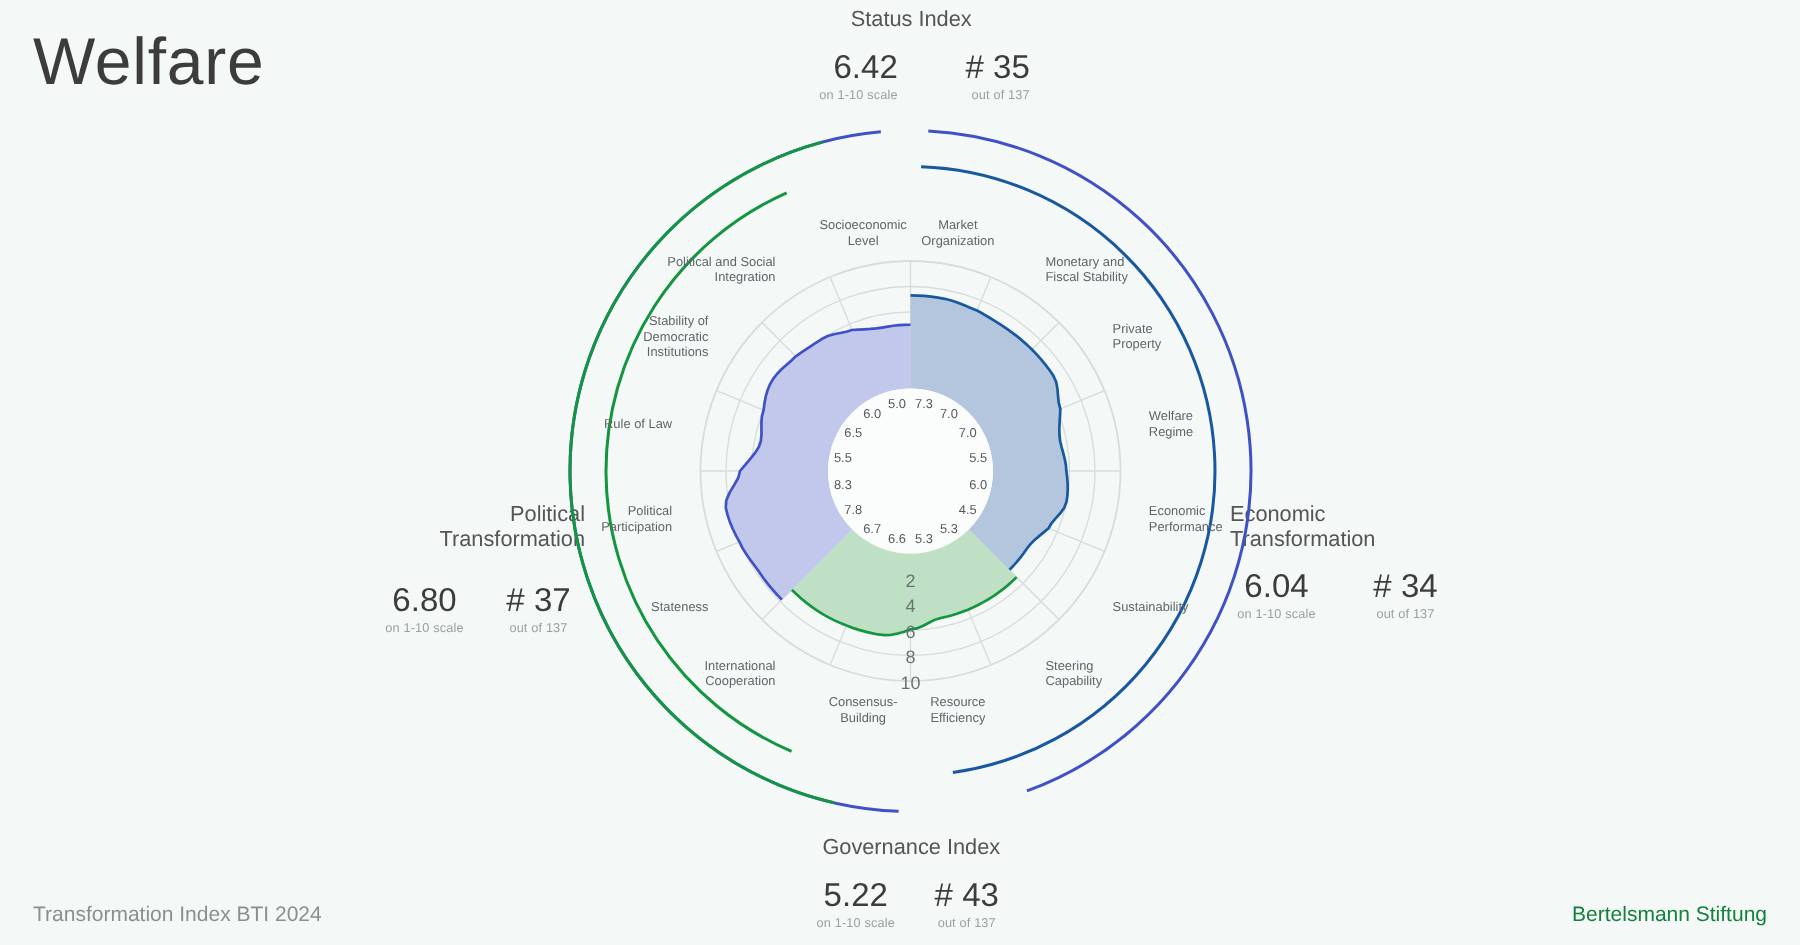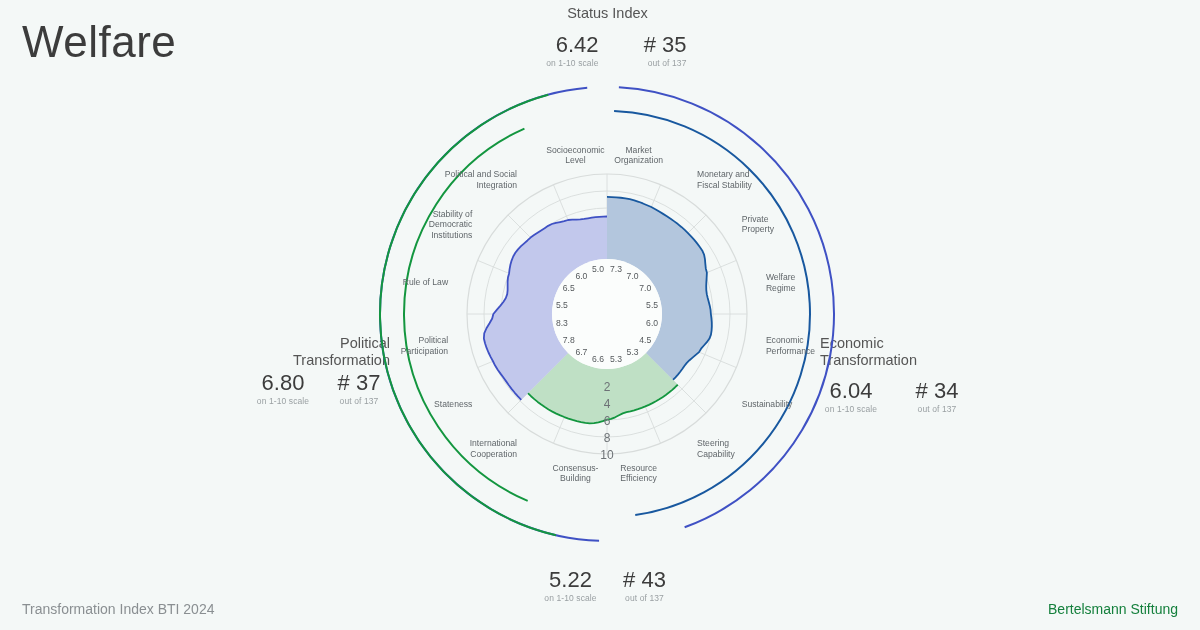--- a/index.html
+++ b/index.html
@@ -57,36 +57,37 @@
       <div class="sub">on 1-10 scale</div>
     </div>
     <div class="col">
       <div class="rank"># 35</div>
       <div class="sub">out of 137</div>
     </div>
   </div>
 </div>
 
 <div class="idx" id="governance-index">
+  <div class="idx-title">Governance Index</div>
   <div class="idx-nums" style="margin-top:10px;">
     <div class="col">
       <div class="score">5.22</div>
       <div class="sub">on 1-10 scale</div>
     </div>
     <div class="col">
       <div class="rank"># 43</div>
       <div class="sub">out of 137</div>
     </div>
   </div>
 </div>
 
 <div class="idx" id="political-index">
   <div class="idx-title">Political</div>
   <div class="idx-title">Transformation</div>
-  <div class="idx-nums" style="margin-top:1px;">
+  <div class="idx-nums" style="margin-top:18px;">
     <div class="col">
       <div class="score">6.80</div>
       <div class="sub">on 1-10 scale</div>
     </div>
     <div class="col">
       <div class="rank"># 37</div>
       <div class="sub">out of 137</div>
     </div>
   </div>
 </div>

